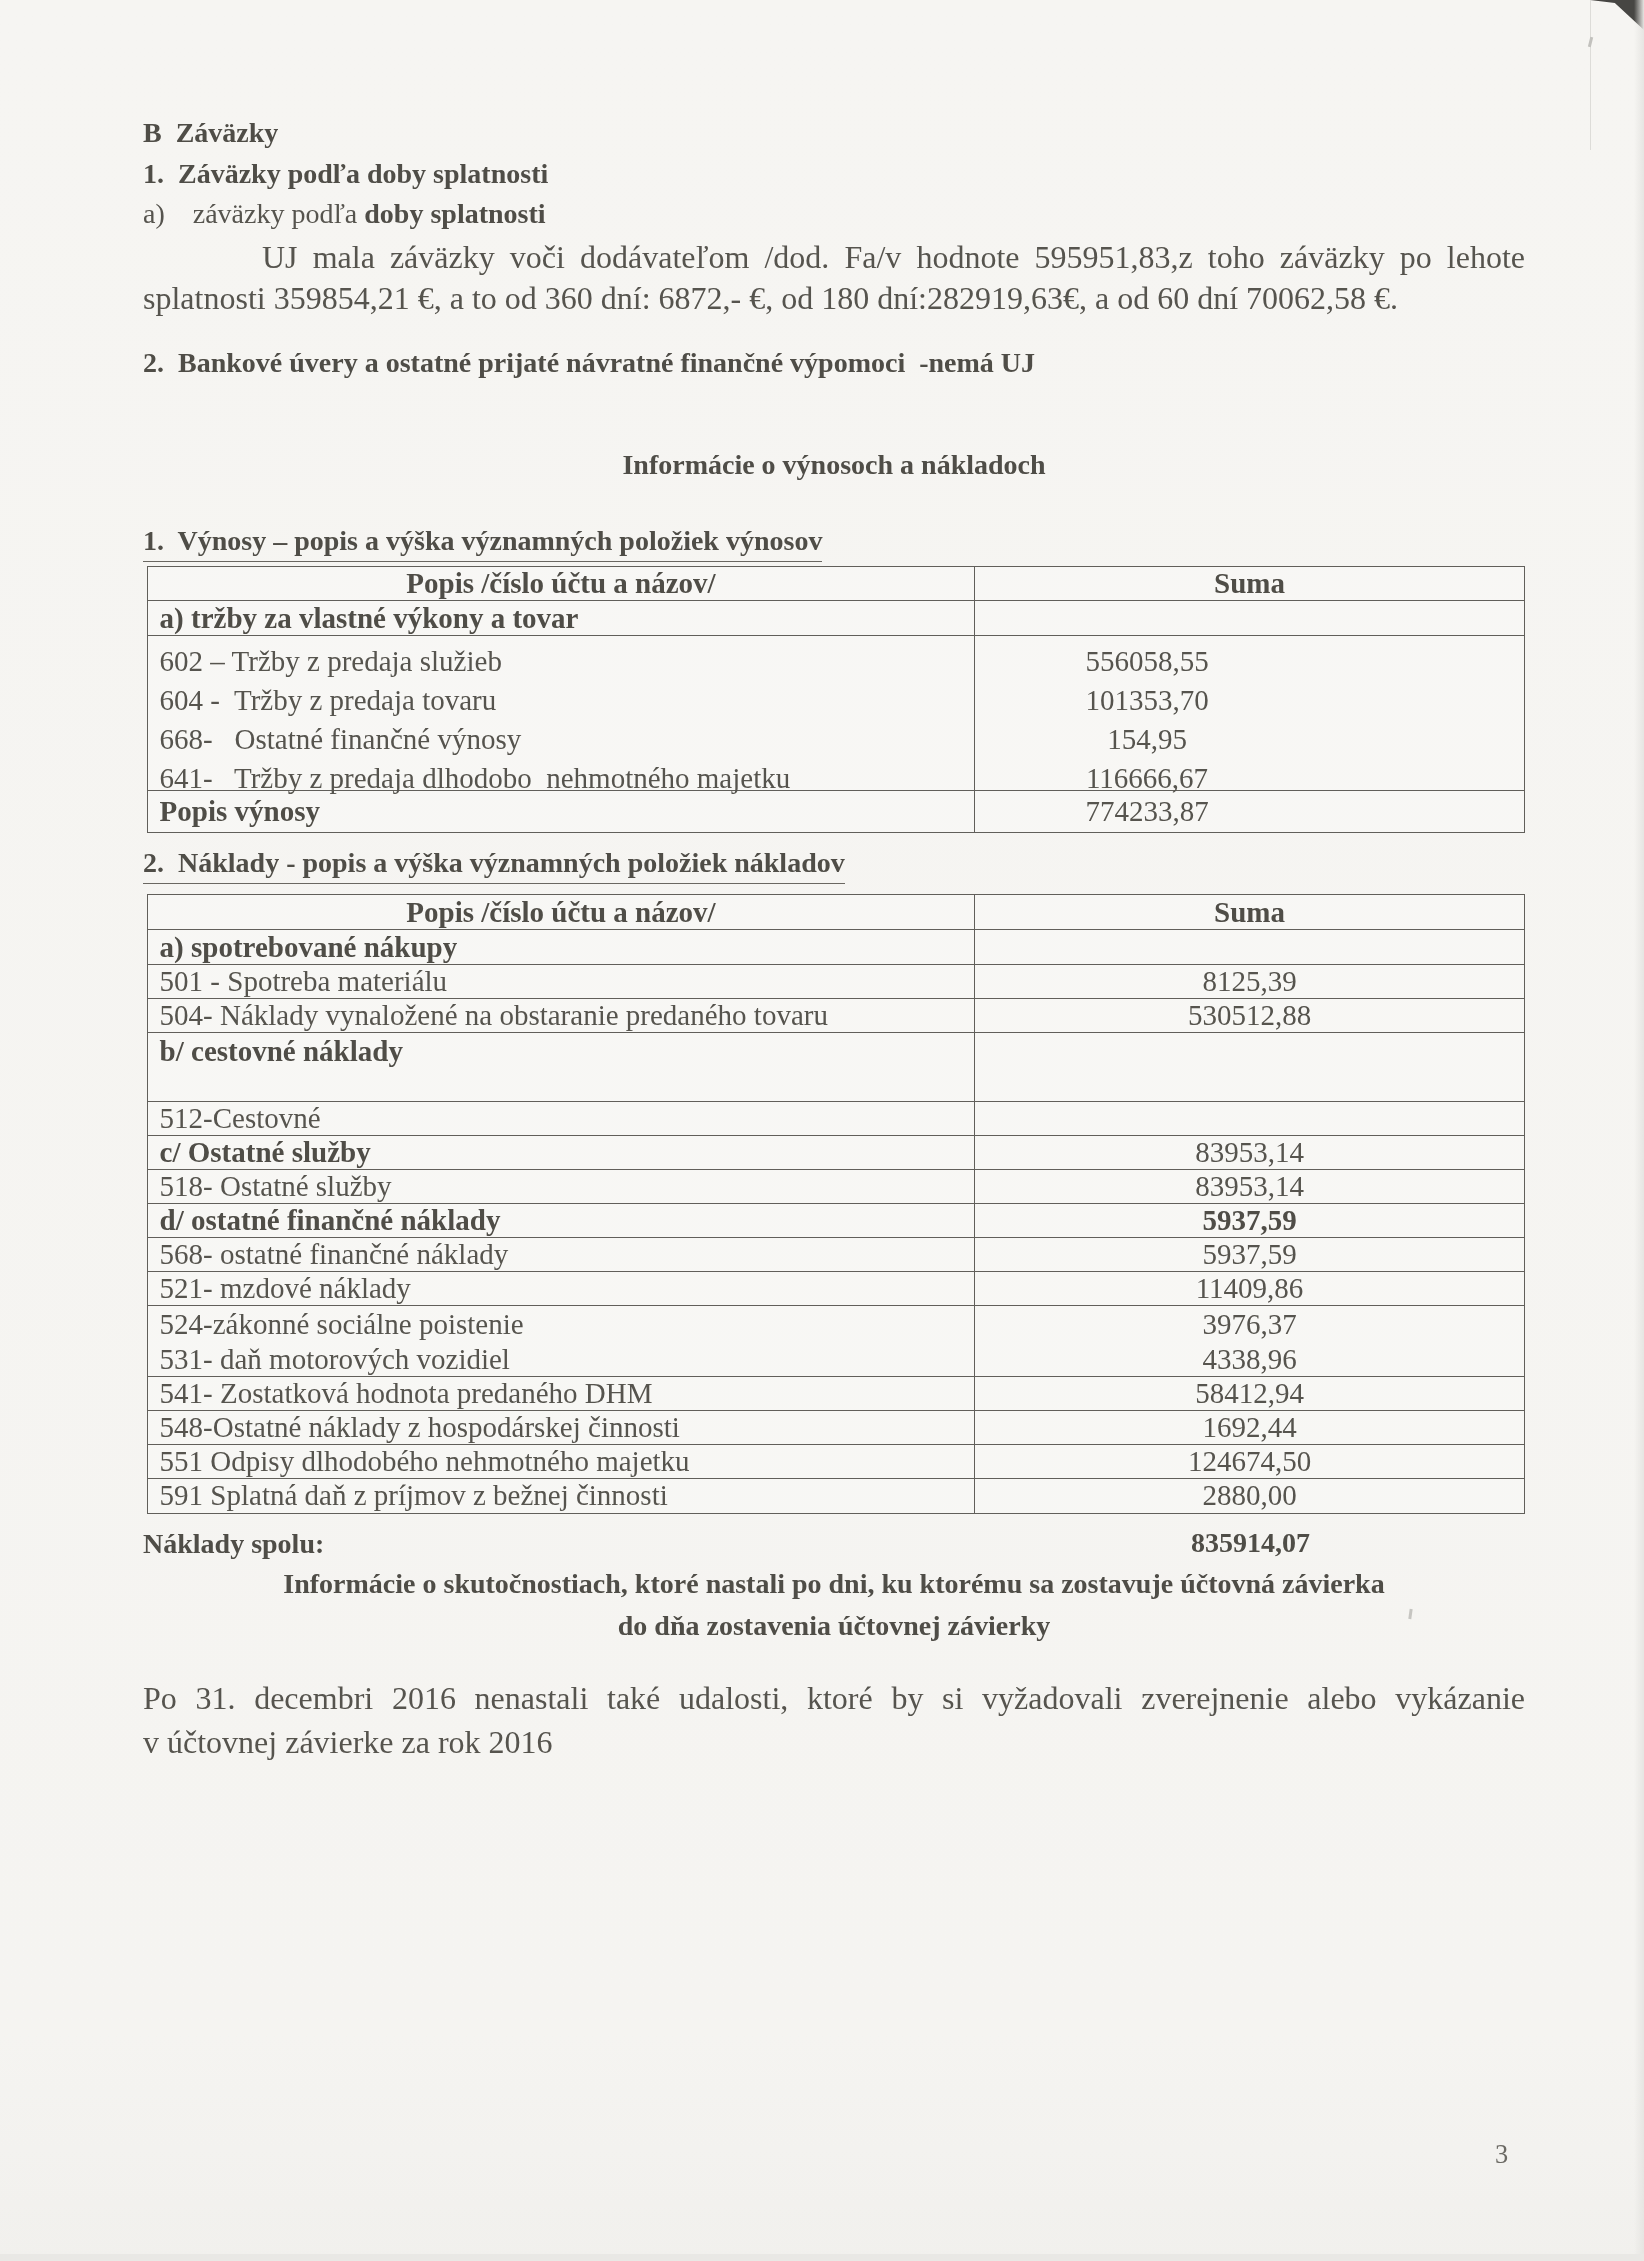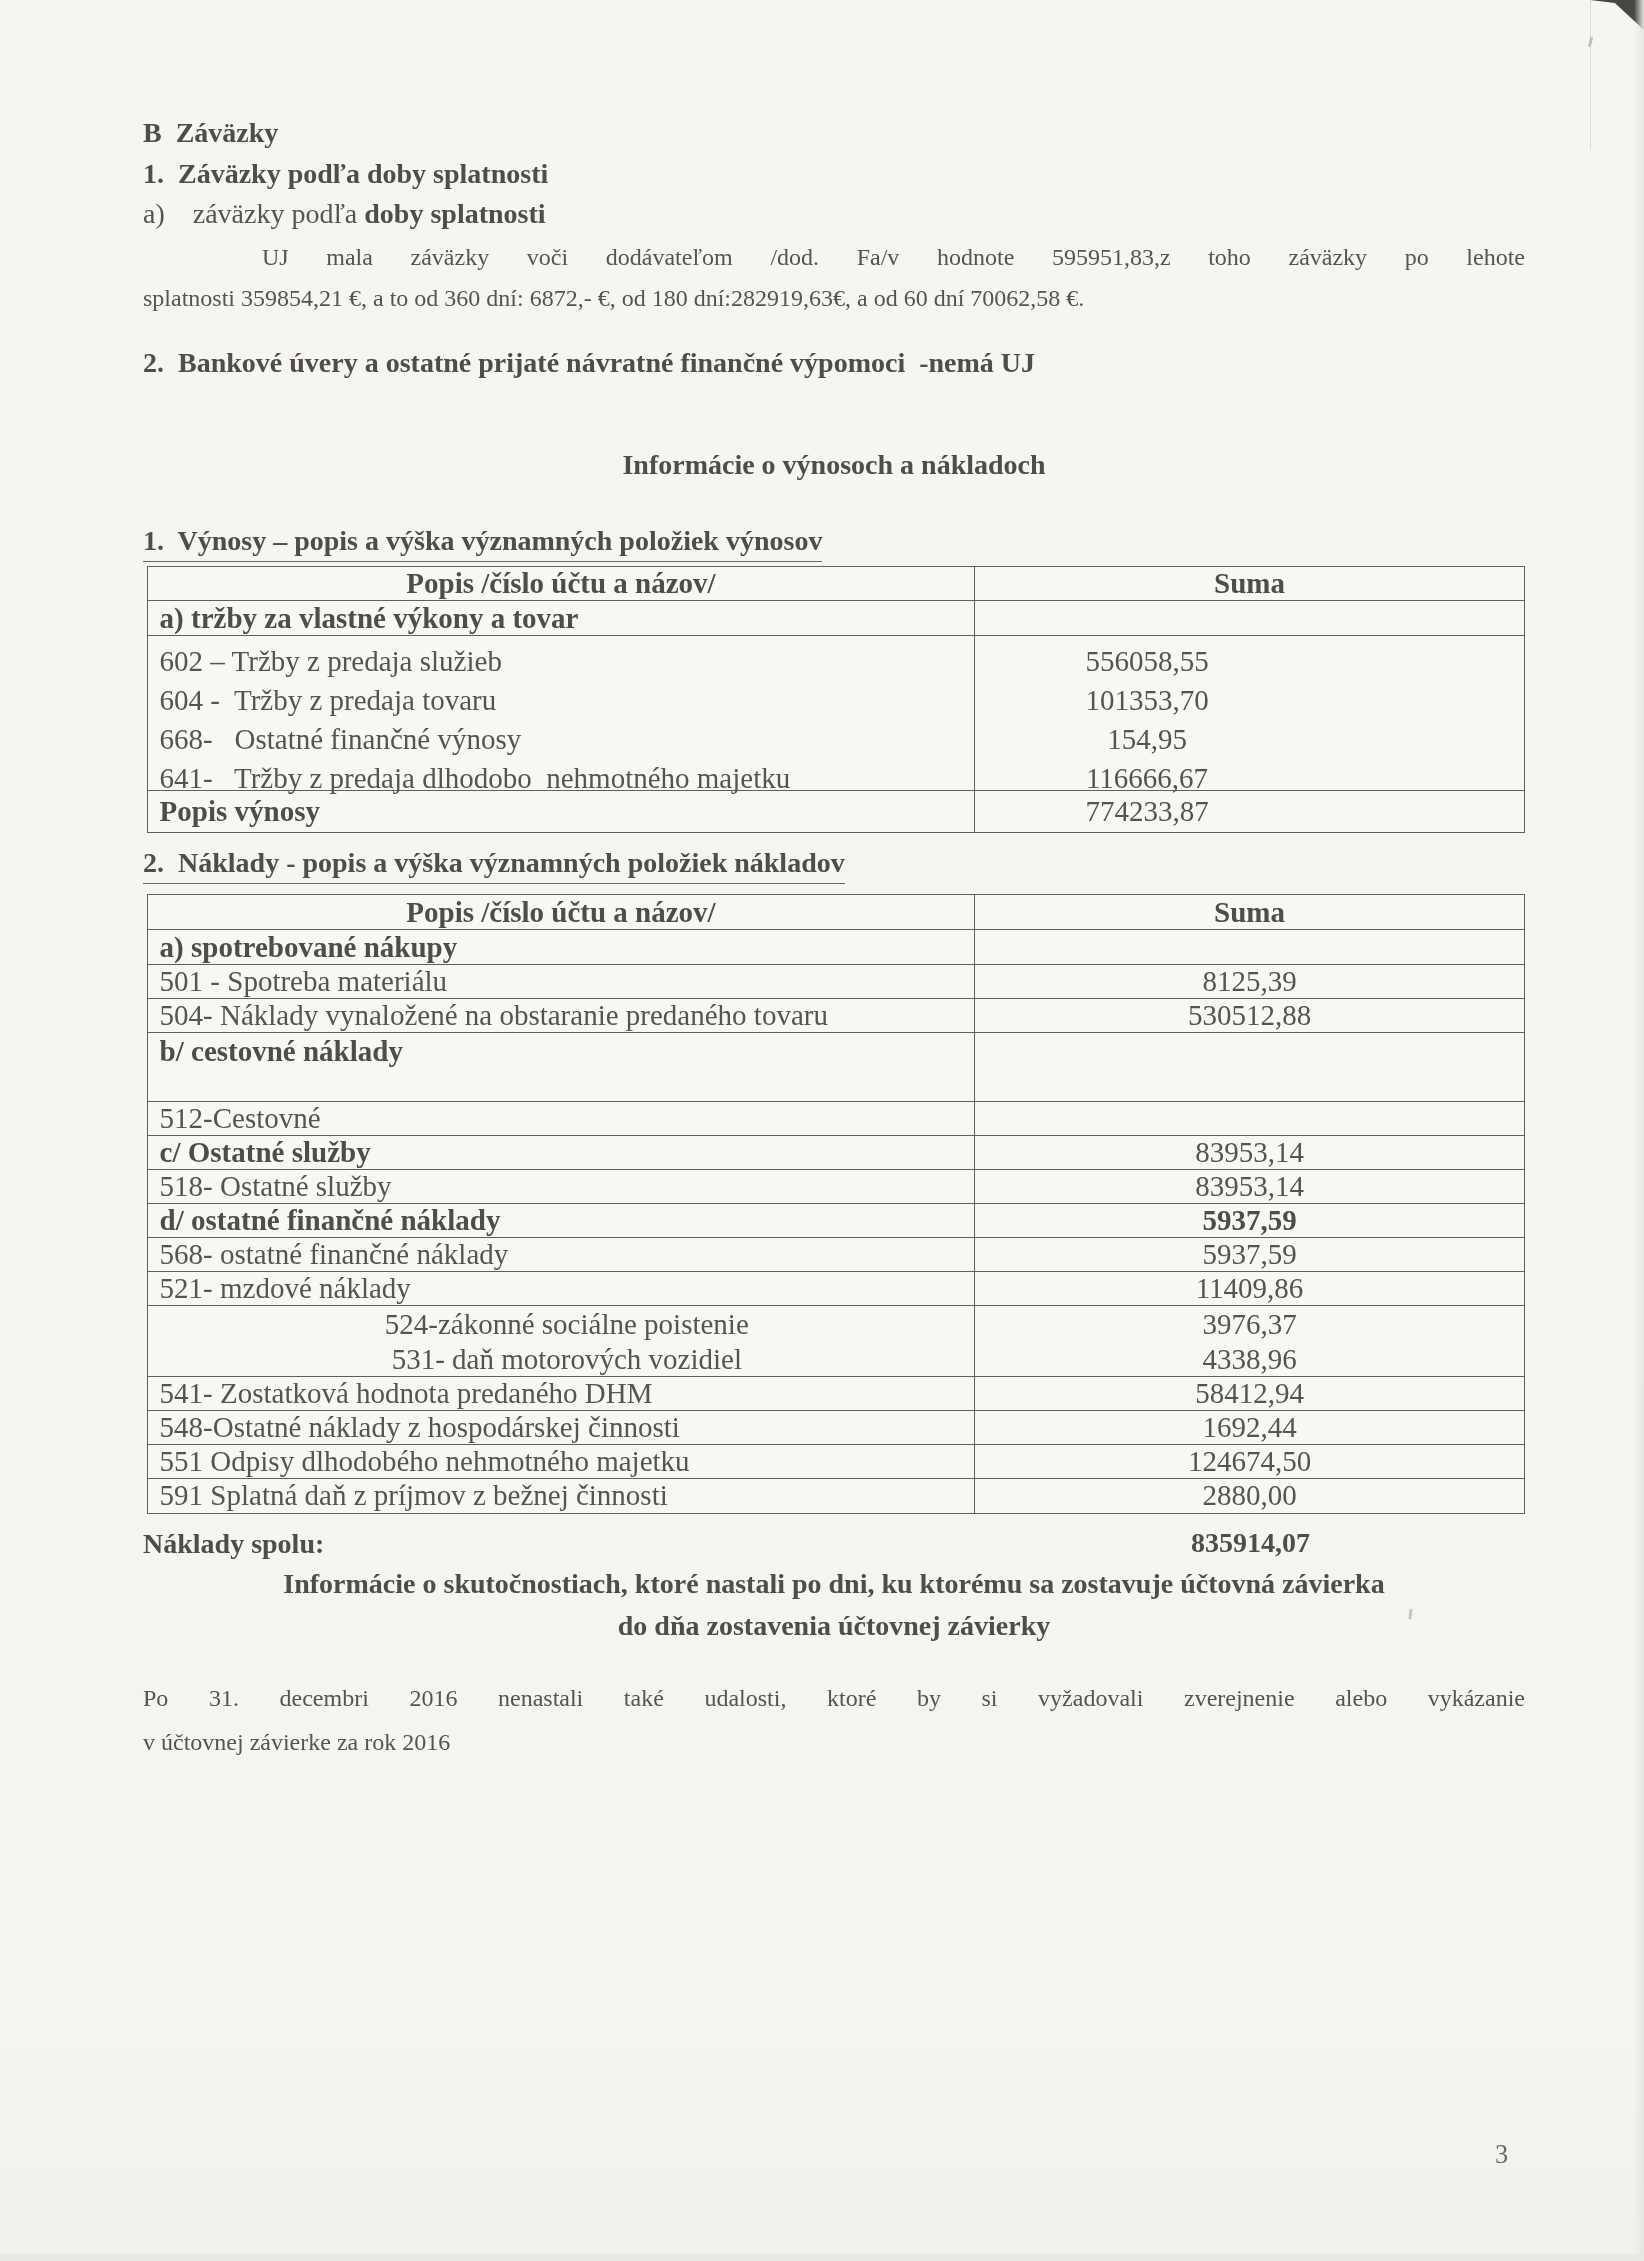--- a/index.html
+++ b/index.html
@@ -34,39 +34,39 @@
   .speck1{position:absolute;left:1589px;top:37px;width:3.2px;height:10.3px;background:#c2c1bd;transform:rotate(14deg);}
   .speck2{position:absolute;left:1409px;top:1609px;width:3.2px;height:9.7px;background:#c6c5c1;transform:rotate(8deg);}
 
   .abs{position:absolute;}
   .b{font-weight:700;color:#4f4d47;}
   .txt{font-size:28px;line-height:1.2;white-space:pre;}
   .content-left{left:143px;}
   .underlined{display:inline-block;border-bottom:1.9px solid #6a6761;padding-bottom:3.2px;}
 
   .para{
-    position:absolute;left:143px;width:1382px;font-size:24px;line-height:41px;
+    position:absolute;left:143px;width:1382px;font-size:32px;line-height:41px;
   }
   .just-line{text-align:justify;text-align-last:justify;}
 
   .center-block{position:absolute;left:143px;width:1382px;text-align:center;font-size:28px;}
 
   
   .tbl{position:absolute;left:147px;width:1378px;border:1.9px solid #615f5a;box-sizing:border-box;background:rgba(255,255,255,0.25);}
   .row{display:flex;border-bottom:1.9px solid #615f5a;box-sizing:border-box;}
   .row:last-child{border-bottom:none;}
   .c1{width:827px;border-right:1.9px solid #615f5a;box-sizing:border-box;padding-left:11.6px;}
   .c2{flex:1;box-sizing:border-box;}
   .tbl .hdr .c1,.tbl .hdr .c2{text-align:center;padding-left:0;}
   .fs-t{font-size:29px;}
   .vright{text-align:center;padding-right:205px;}
   .vcenter{text-align:center;}
 
   .line60{height:39px;line-height:39px;white-space:pre;}
-  .lh{white-space:pre;text-align:center;}
+  .lh{white-space:pre;}
 </style>
 </head>
 <body>
 
 <div class="page">
 
   <div class="corner-dark"></div>
   <div class="edge-right"></div>
   <div class="edge-bottom"></div>
   <div class="scan-line"></div>

